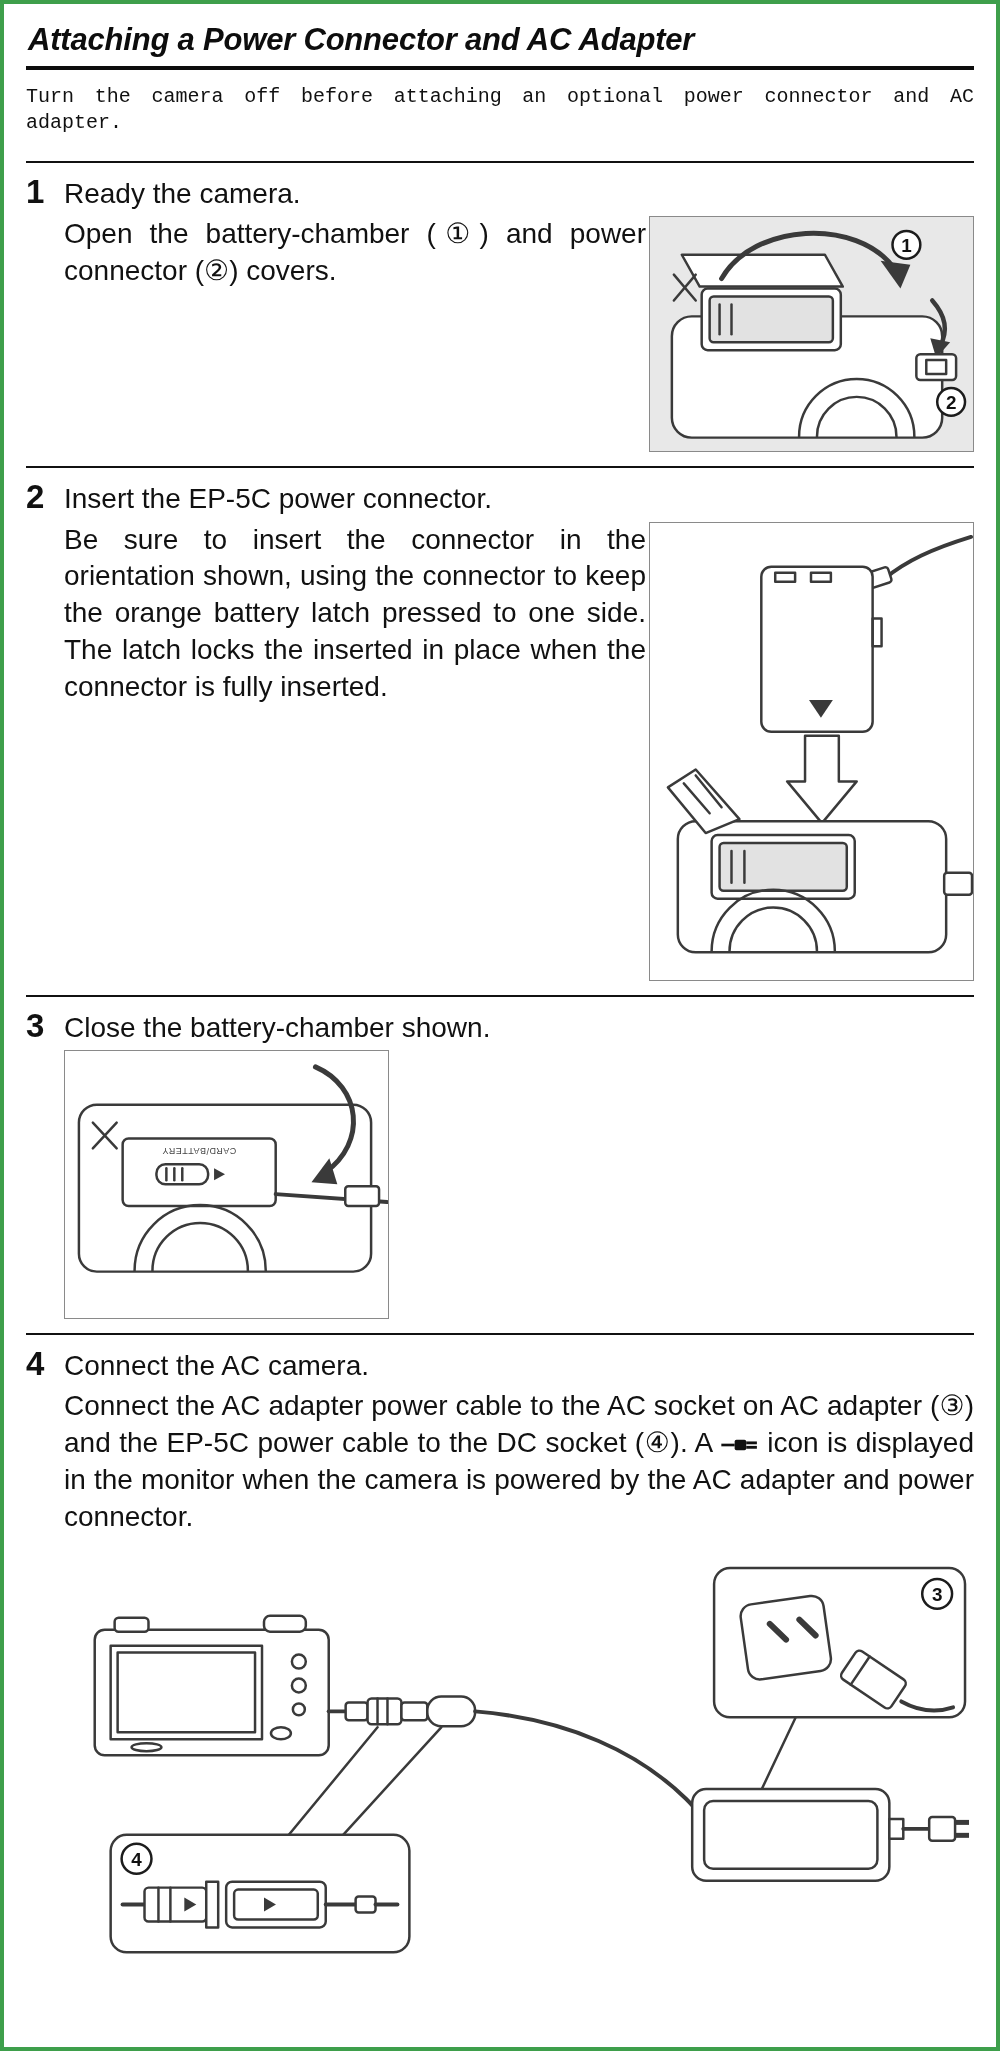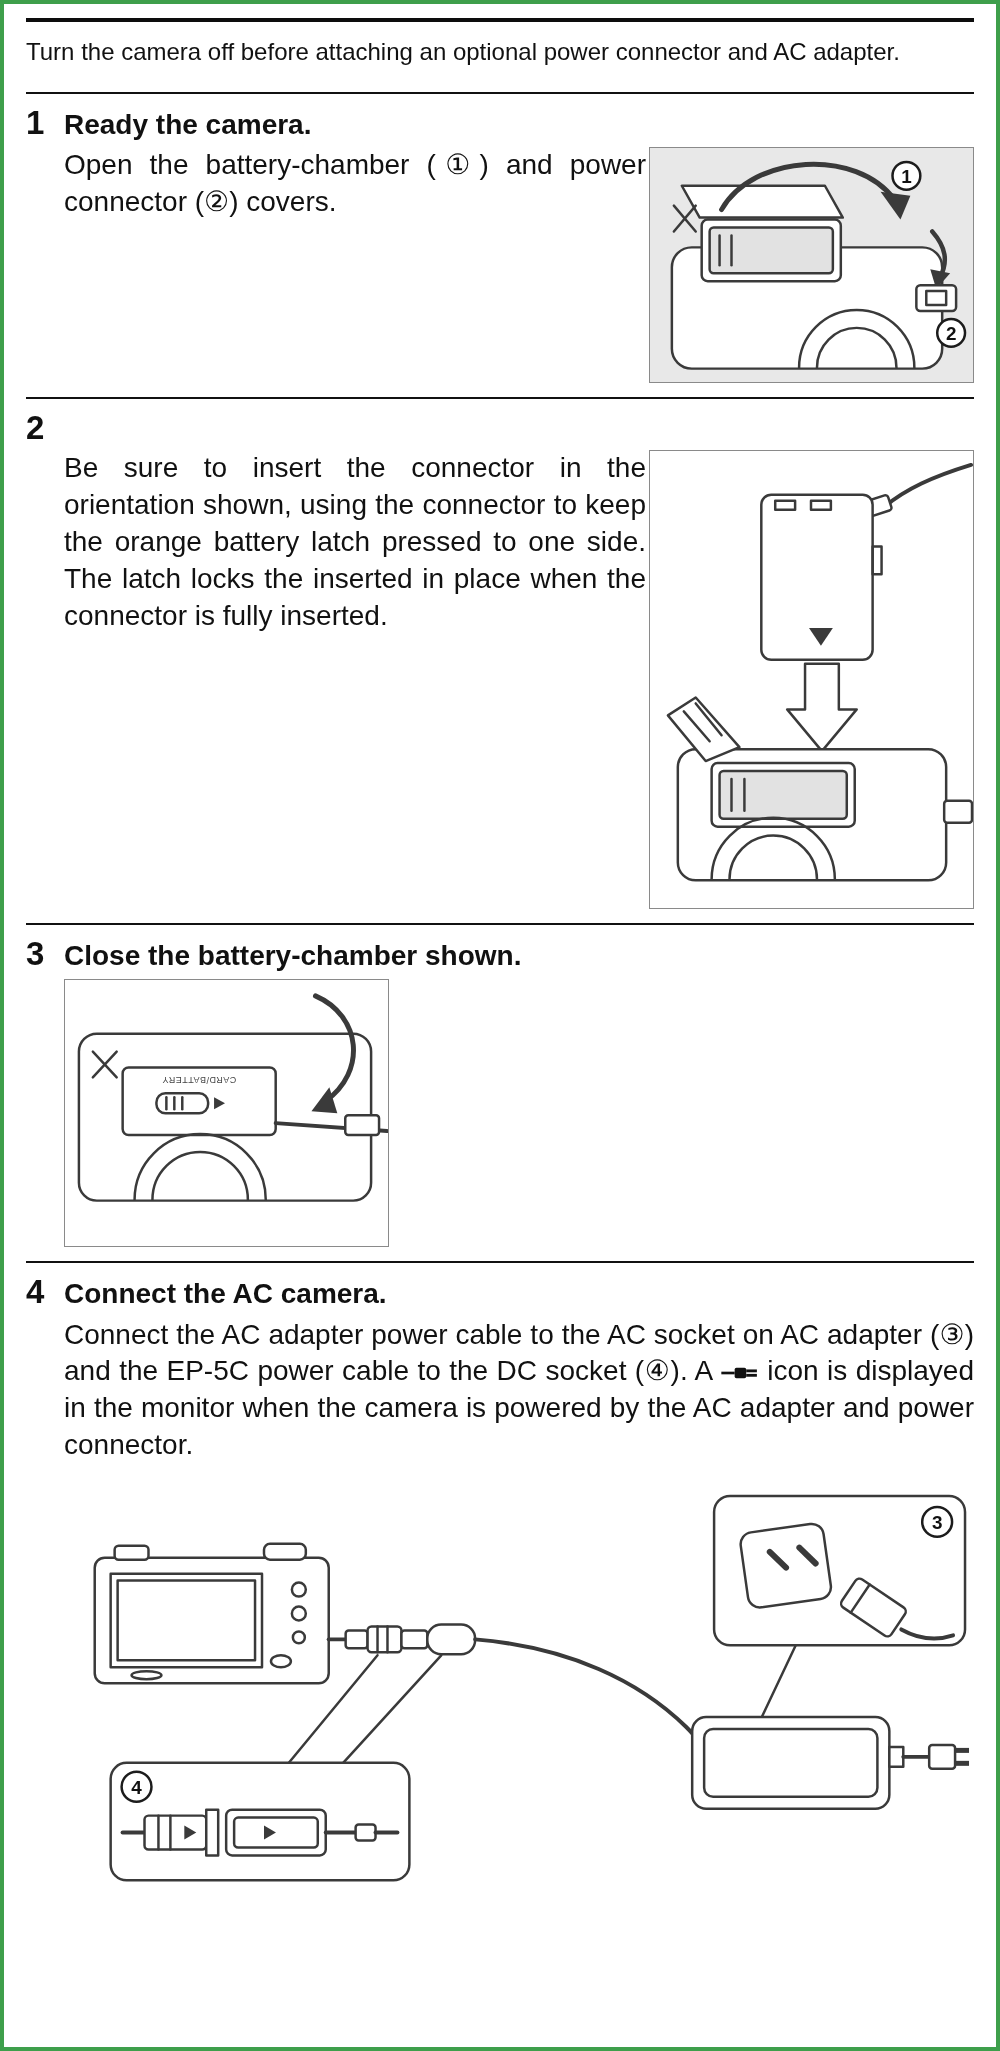--- a/index.html
+++ b/index.html
@@ -15,30 +15,31 @@
   }
 
   .title {
     font-size:31px; font-weight:bold; font-style:italic;
     color:#0d0d0d; margin:4px 2px 8px;
     letter-spacing:-0.2px;
   }
   .title-rule { height:4px; background:#0d0d0d; margin-bottom:14px; }
 
   .intro {
-    font-size:24px; line-height:1.32; text-align:justify;
+    font-size:20px; line-height:1.32; text-align:justify;
     margin-bottom:24px;
+    font-family:Liberation Mono, monospace;
   }
 
   .step { margin-bottom:6px; }
   .rule { height:2px; background:#111; margin-bottom:12px; }
 
   .step-head { display:flex; align-items:baseline; margin-bottom:6px; }
   .num { width:38px; flex:0 0 38px; font-size:33px; font-weight:bold; line-height:1; }
-  .heading { font-size:28px; font-weight:bold; line-height:1.2; }
+  .heading { font-size:28px; font-weight:normal; line-height:1.2; }
 
   .row { display:flex; gap:3px; align-items:flex-start; padding-left:38px; margin-bottom:14px; }
   .body { flex:1; font-size:28px; line-height:1.32; text-align:justify; }
 
   figure.illus { flex:0 0 325px; border:1.5px solid #8a8a8a; background:#fff; }
   figure.illus.gray { background:#e8e8e8; }
   figure.illus svg { display:block; width:100%; height:auto; }
 
   .illus4-wrap { margin:26px auto 0; width:946px; }
   .illus4-wrap svg { display:block; width:100%; height:auto; }
@@ -58,20 +59,21 @@
     font-size:9px; fill:#444; text-anchor:middle; letter-spacing:0.5px;
   }
 
   .plug-icon { width:40px; height:16px; vertical-align:-1px; margin:0 7px; }
 </style>
 </head>
 <body>
 
 <div class="page">
 
+  <h1 class="title">Attaching a Power Connector and AC Adapter</h1>
   <div class="title-rule"></div>
 
   <p class="intro">Turn the camera off before attaching an optional power connector and AC adapter.</p>
 
   <section class="step">
     <div class="rule"></div>
     <div class="step-head">
       <span class="num">1</span>
       <h2 class="heading">Ready the camera.</h2>
     </div>
@@ -106,20 +108,21 @@
           </g>
         </svg>
       </figure>
     </div>
   </section>
 
   <section class="step">
     <div class="rule"></div>
     <div class="step-head">
       <span class="num">2</span>
+      <h2 class="heading">Insert the EP-5C power connector.</h2>
     </div>
     <div class="row">
       <p class="body">Be sure to insert the connector in the orientation shown, using the connector to keep the orange battery latch pressed to one side. The latch locks the inserted in place when the connector is fully inserted.</p>
       <figure class="illus">
         <svg viewBox="0 0 325 460">
           <rect width="325" height="460" fill="#fff"></rect>
           <path class="s" style="stroke-width:4" d="M323,14 C284,26 258,38 236,56"></path>
           <rect class="sw" x="212" y="48" width="30" height="16" rx="3" transform="rotate(-18 227 56)"></rect>
           <rect class="sw" x="112" y="44" width="112" height="166" rx="10"></rect>
           <rect class="s" x="126" y="50" width="20" height="9"></rect>

